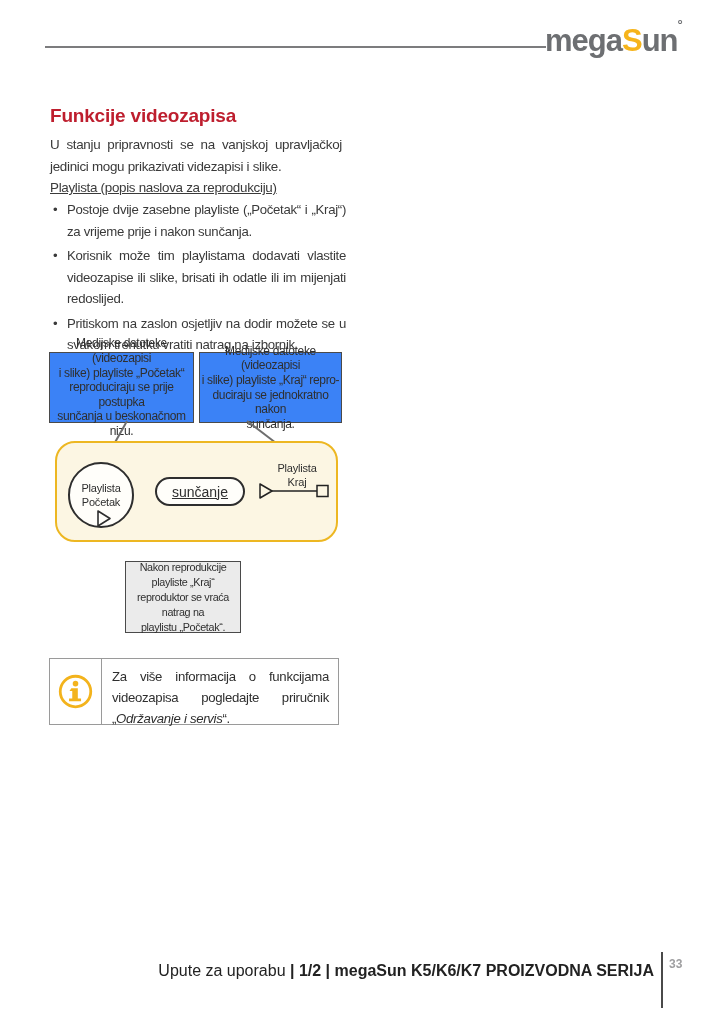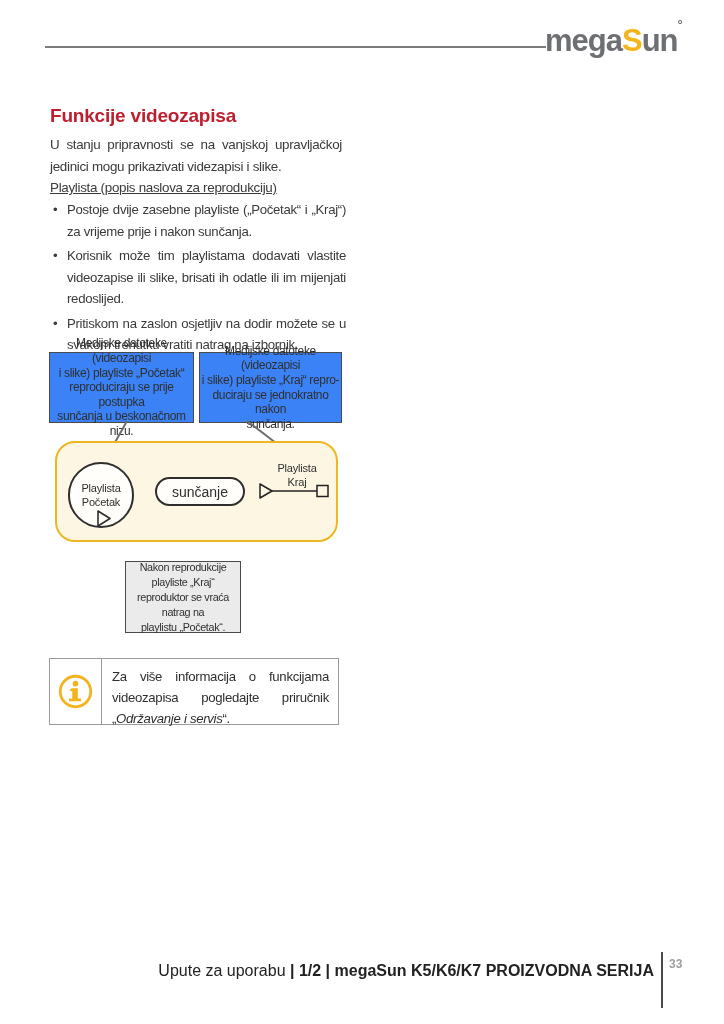--- a/index.html
+++ b/index.html
@@ -28,21 +28,21 @@
     text-align:center;font-size:12px;line-height:14.6px;letter-spacing:-0.35px;color:#2f2f2f;}
   .callout-left{left:49px;top:352px;width:143px;height:69px;}
   .callout-right{left:199px;top:352px;width:141px;height:69px;}
 
   
   .diagram-box{left:55px;top:441px;width:283px;height:101px;background:#fcf6e3;border:2px solid #edb722;border-radius:20px;box-sizing:border-box;}
   .start-circle{left:68px;top:462px;width:66px;height:66px;border:2px solid #2e2e2e;border-radius:50%;background:#fffefa;
     box-sizing:border-box;display:flex;flex-direction:column;justify-content:center;text-align:center;
     font-size:11px;line-height:14px;color:#2f2f2f;letter-spacing:-0.2px;}
   .session-pill{left:155px;top:477px;width:90px;height:29px;border:2px solid #2e2e2e;border-radius:15px;background:#fffefa;
-    box-sizing:border-box;display:flex;align-items:center;justify-content:center;font-size:14px;color:#2f2f2f;}
+    box-sizing:border-box;display:flex;align-items:center;justify-content:center;font-size:14px;color:#2f2f2f;text-decoration:underline;}
   .end-label{left:262px;top:461px;width:70px;text-align:center;font-size:11px;line-height:14px;color:#2f2f2f;letter-spacing:-0.2px;}
 
   
   .note-box{left:125px;top:561px;width:116px;height:72px;background:#ebebeb;border:1px solid #4a4a4a;
     display:flex;flex-direction:column;justify-content:center;text-align:center;
     font-size:10.8px;line-height:15px;letter-spacing:-0.35px;color:#2f2f2f;box-sizing:border-box;}
   .info-box{left:49px;top:658px;width:290px;height:67px;border:1px solid #9a9a9a;display:flex;box-sizing:border-box;background:#fff;}
   .info-icon-cell{width:51px;border-right:1px solid #9a9a9a;display:flex;align-items:center;justify-content:center;flex:none;}
   .info-text-cell{flex:1;padding:7px 9px 0 10px;font-size:13.2px;line-height:21px;text-align:justify;letter-spacing:-0.3px;color:#2f2f2f;}
   .info-text-cell .manual{font-style:italic;}

